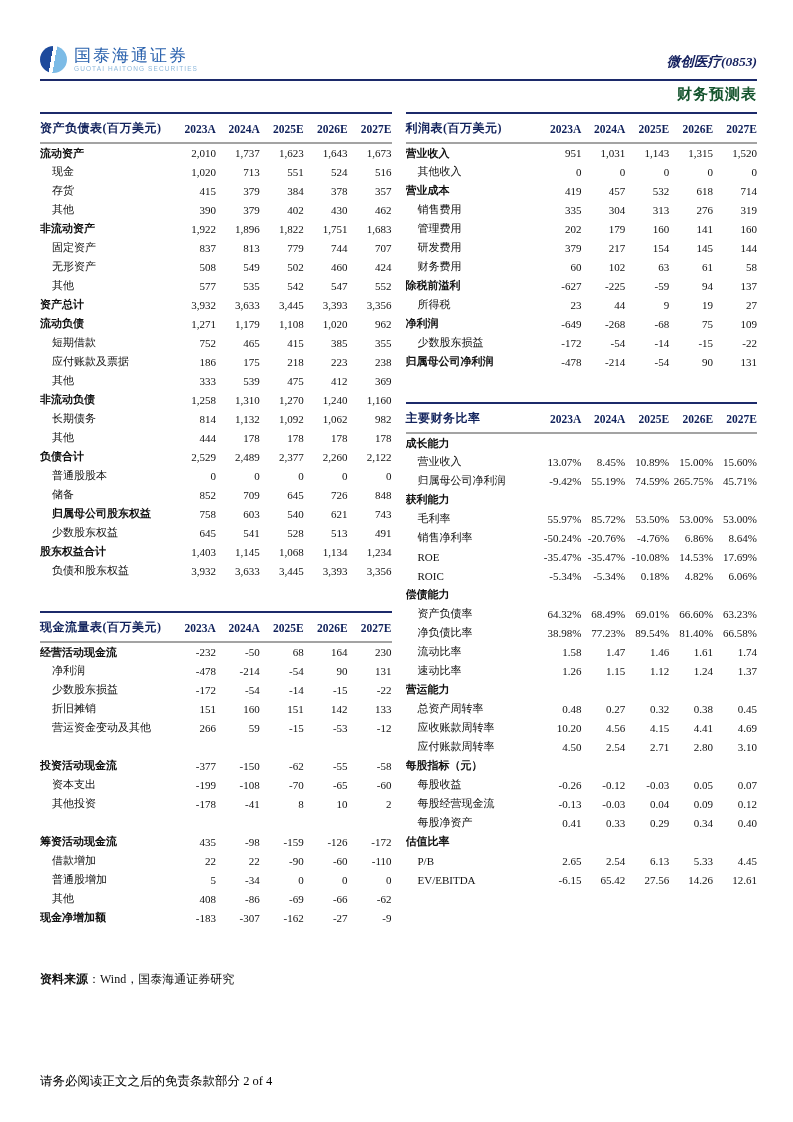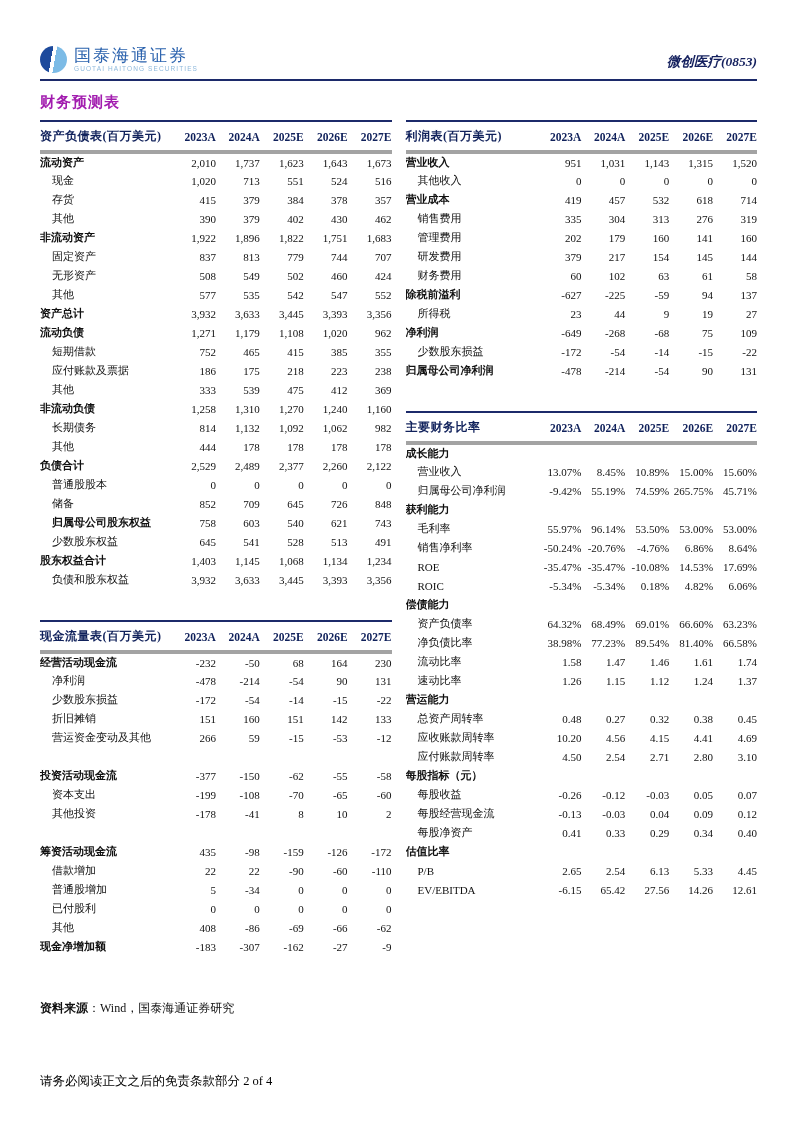--- a/index.html
+++ b/index.html
@@ -18,27 +18,27 @@
     background:linear-gradient(100deg,#1d4a9c 0 42%,#ffffff 42% 54%,#7cbbe6 54% 100%);
   }
   .brand-cn { color:#2c63ae; font-size:17px; font-weight:normal; letter-spacing:2px;
               font-family:"Liberation Sans","DejaVu Sans",sans-serif; line-height:1.1; }
   .brand-en { color:#8fb9dc; font-size:6.5px; letter-spacing:1.1px;
               font-family:"Liberation Sans","DejaVu Sans",sans-serif; }
   .stock { color:#14205e; font-weight:bold; font-style:italic; font-size:13.5px; padding-bottom:2px; }
   .hdr-rule { border-bottom:2.5px solid #1c2a6a; margin-top:6px; }
 
   
-  .page-title { font-size:15px; font-weight:bold; color:#a21caf; margin:12px 0 8px 0; letter-spacing:1px; }
+  .page-title { font-size:15px; font-weight:bold; color:#14532d; margin:4px 0 8px 0; letter-spacing:1px;text-align:right; }
 
   
   .cols { display:flex; gap:14px; align-items:flex-start; }
   .col { width:352px; }
   table { width:100%; border-collapse:collapse; table-layout:fixed; }
-  table.fin thead tr { border-top:2.5px solid #1c2a6a; border-bottom:4px solid #a3a3a3; }
+  table.fin thead tr { border-top:2.5px solid #1c2a6a; border-bottom:2px solid #a3a3a3; }
   table.fin th { color:#10215b; font-weight:bold; text-align:right; font-size:11.5px; padding:6px 0 5px 0; }
   table.fin th.t-title { text-align:left; font-size:12px; letter-spacing:0.5px; }
   table.fin col.c-lbl { width:132px; }
   table.fin td { font-size:11px; height:19px; vertical-align:middle; padding:0; }
   table.fin td.lbl { text-align:left; white-space:nowrap; overflow:hidden; }
   table.fin td.lbl.ind { padding-left:12px; }
   table.fin td.lbl.b { font-weight:bold; }
   table.fin td.val { text-align:right; }
   table.fin td.spacer { height:19px; }
   .mt { margin-top:31px; }
@@ -383,28 +383,20 @@
             </tr>
             <tr>
               <td class="lbl ind">普通股增加</td>
               <td class="val">5</td>
               <td class="val">-34</td>
               <td class="val">0</td>
               <td class="val">0</td>
               <td class="val">0</td>
             </tr>
             <tr>
-              <td class="lbl ind">已付股利</td>
-              <td class="val">0</td>
-              <td class="val">0</td>
-              <td class="val">0</td>
-              <td class="val">0</td>
-              <td class="val">0</td>
-            </tr>
-            <tr>
               <td class="lbl ind">其他</td>
               <td class="val">408</td>
               <td class="val">-86</td>
               <td class="val">-69</td>
               <td class="val">-66</td>
               <td class="val">-62</td>
             </tr>
             <tr>
               <td class="lbl b">现金净增加额</td>
               <td class="val">-183</td>
@@ -584,21 +576,21 @@
               <td class="lbl b">获利能力</td>
               <td class="val"></td>
               <td class="val"></td>
               <td class="val"></td>
               <td class="val"></td>
               <td class="val"></td>
             </tr>
             <tr>
               <td class="lbl ind">毛利率</td>
               <td class="val">55.97%</td>
-              <td class="val">96.14%</td>
+              <td class="val">85.72%</td>
               <td class="val">53.50%</td>
               <td class="val">53.00%</td>
               <td class="val">53.00%</td>
             </tr>
             <tr>
               <td class="lbl ind">销售净利率</td>
               <td class="val">-50.24%</td>
               <td class="val">-20.76%</td>
               <td class="val">-4.76%</td>
               <td class="val">6.86%</td>

